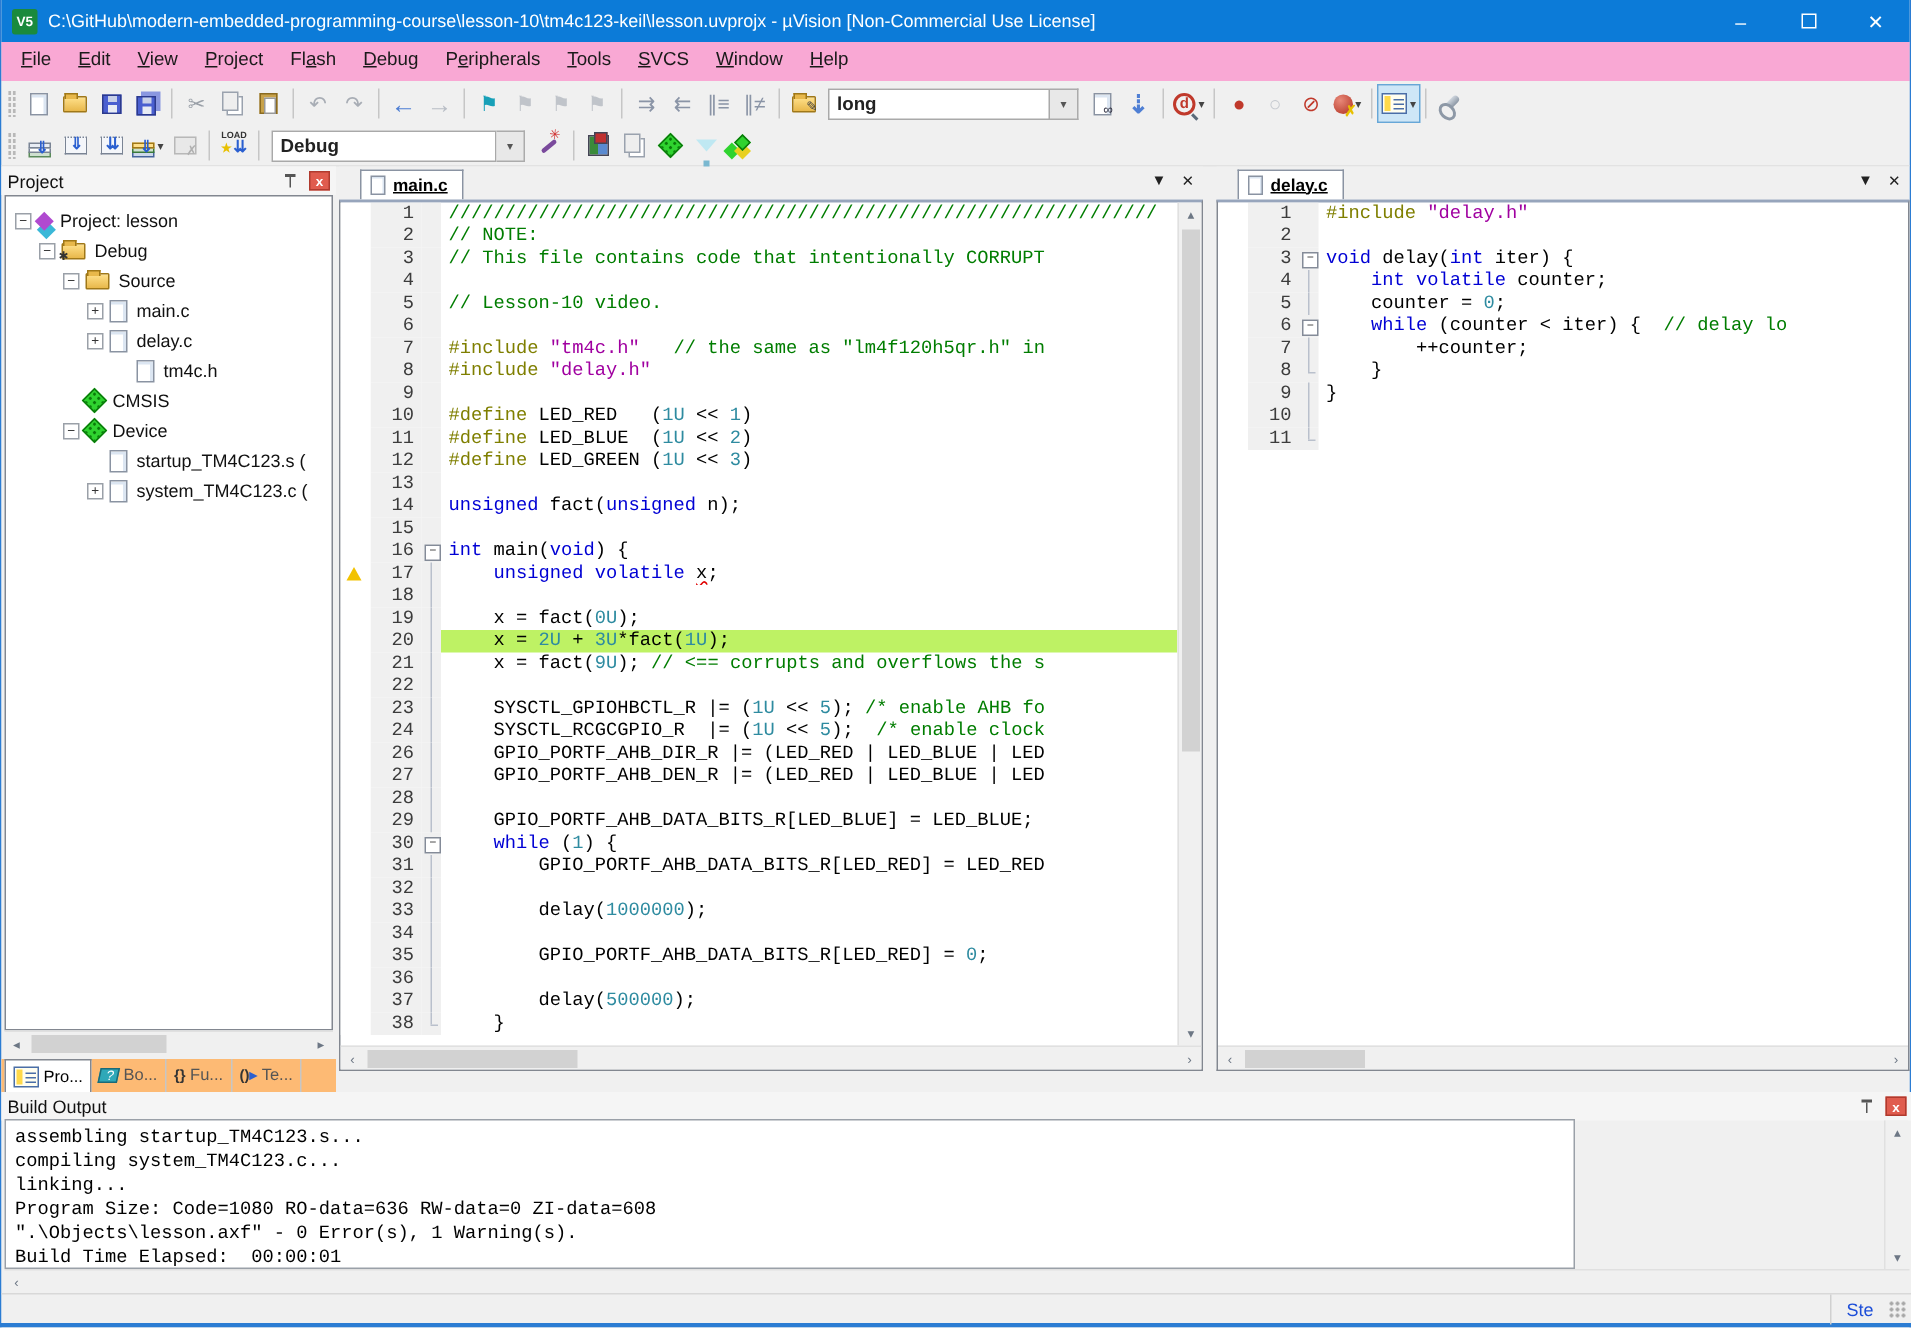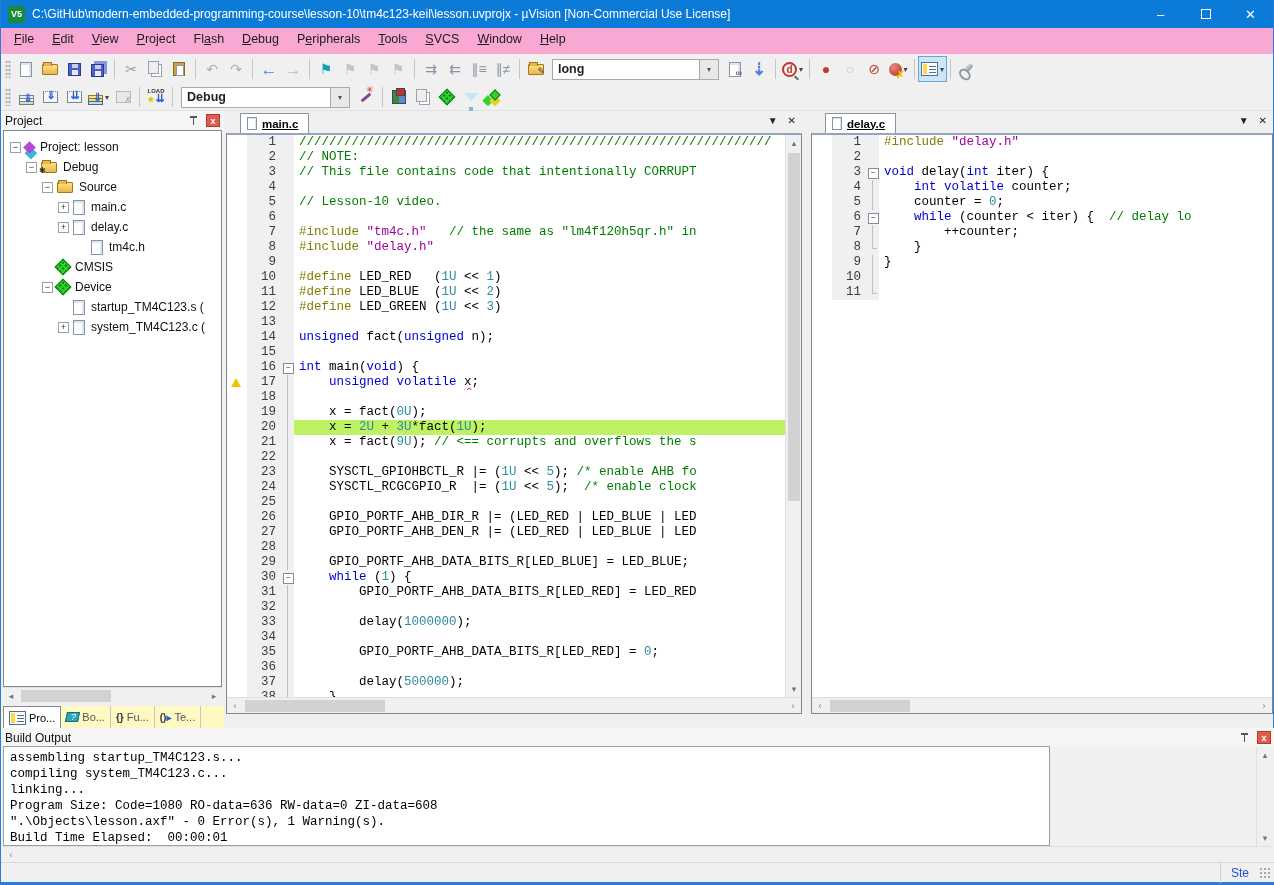--- a/index.html
+++ b/index.html
@@ -90,21 +90,21 @@
   .pin-icon:before { content:""; position:absolute; left:1px; top:1px; width:7px; height:2px; background:#555; }
   .pin-icon:after { content:""; position:absolute; left:4px; top:3px; width:1px; height:7px; background:#555; }
   .close-box { width:14px; height:13px; background:#e05c4e; border:1px solid #b03a2e; color:#fff; font-size:9px; font-weight:bold; display:flex; align-items:center; justify-content:center; }
 
   #project-panel { position:absolute; left:0; top:111px; width:223px; height:617px; background:#f0f0f0; }
   #project-tree { position:absolute; left:2px; top:19px; width:219px; height:557px; background:#fff; border:1px solid #828790; overflow:hidden; padding-top:6px; }
   .tree-row { height:20px; display:flex; align-items:center; font-size:12px; color:#111; white-space:nowrap; }
   .expander { width:11px; height:11px; border:1px solid #9aa0a8; background:#fff; color:#333; font-size:9px; line-height:9px; text-align:center; margin-right:4px; flex:none; }
   .tree-icon { margin-right:6px; flex:none; }
   #project-hscroll { position:absolute; left:2px; top:576px; width:219px; height:17px; }
-  #project-tabs { position:absolute; left:0; top:595px; width:223px; height:22px; display:flex; align-items:stretch; background:#fef9c3; padding-left:2px; }
+  #project-tabs { position:absolute; left:0; top:595px; width:223px; height:22px; display:flex; align-items:stretch; background:#fdba74; padding-left:2px; }
   .ptab { display:flex; align-items:center; gap:3px; font-size:11px; color:#555; padding:0 5px; border-right:1px solid #c6c6c6; }
   .ptab.active { background:#fff; border:1px solid #828790; border-bottom:0; color:#000; }
   .ptab .tglyph { font-size:10px; font-weight:bold; color:#333; }
   .ptab .tglyph .arr { color:#2a5fd0; }
 
   
   .editor-pane { position:absolute; top:111px; background:#f0f0f0; }
   #editor1 { left:225px; width:576px; height:617px; }
   #editor2 { left:810px; width:462px; height:617px; }
   .tabbar { height:22px; display:flex; align-items:flex-end; padding-left:14px; position:relative; }
@@ -459,21 +459,20 @@
           <div class="line"><span class="lmargin"></span><span class="lnum">15</span><span class="lfold"></span><span class="lcode"></span></div>
           <div class="line"><span class="lmargin"></span><span class="lnum">16</span><span class="lfold f-start"></span><span class="lcode"><span class="seg-k">int</span><span class="seg-p"> main(</span><span class="seg-k">void</span><span class="seg-p">) {</span></span></div>
           <div class="line"><span class="lmargin"><span class="warn-tri"></span></span><span class="lnum">17</span><span class="lfold f-line"></span><span class="lcode"><span class="seg-p">    </span><span class="seg-k">unsigned</span><span class="seg-p"> </span><span class="seg-k">volatile</span><span class="seg-p"> </span><span class="seg-w">x</span><span class="seg-p">;</span></span></div>
           <div class="line"><span class="lmargin"></span><span class="lnum">18</span><span class="lfold f-line"></span><span class="lcode"></span></div>
           <div class="line"><span class="lmargin"></span><span class="lnum">19</span><span class="lfold f-line"></span><span class="lcode"><span class="seg-p">    x = fact(</span><span class="seg-n">0U</span><span class="seg-p">);</span></span></div>
           <div class="line hl"><span class="lmargin"></span><span class="lnum">20</span><span class="lfold f-line"></span><span class="lcode"><span class="seg-p">    x = </span><span class="seg-n">2U</span><span class="seg-p"> + </span><span class="seg-n">3U</span><span class="seg-p">*fact(</span><span class="seg-n">1U</span><span class="seg-p">);</span></span></div>
           <div class="line"><span class="lmargin"></span><span class="lnum">21</span><span class="lfold f-line"></span><span class="lcode"><span class="seg-p">    x = fact(</span><span class="seg-n">9U</span><span class="seg-p">);</span><span class="seg-p"> </span><span class="seg-c">// &lt;== corrupts and overflows the s</span></span></div>
           <div class="line"><span class="lmargin"></span><span class="lnum">22</span><span class="lfold f-line"></span><span class="lcode"></span></div>
           <div class="line"><span class="lmargin"></span><span class="lnum">23</span><span class="lfold f-line"></span><span class="lcode"><span class="seg-p">    SYSCTL_GPIOHBCTL_R |= (</span><span class="seg-n">1U</span><span class="seg-p"> &lt;&lt; </span><span class="seg-n">5</span><span class="seg-p">); </span><span class="seg-c">/* enable AHB fo</span></span></div>
           <div class="line"><span class="lmargin"></span><span class="lnum">24</span><span class="lfold f-line"></span><span class="lcode"><span class="seg-p">    SYSCTL_RCGCGPIO_R  |= (</span><span class="seg-n">1U</span><span class="seg-p"> &lt;&lt; </span><span class="seg-n">5</span><span class="seg-p">);  </span><span class="seg-c">/* enable clock</span></span></div>
-          <div class="line"><span class="lmargin"></span><span class="lnum">25</span><span class="lfold f-line"></span><span class="lcode"></span></div>
           <div class="line"><span class="lmargin"></span><span class="lnum">26</span><span class="lfold f-line"></span><span class="lcode"><span class="seg-p">    GPIO_PORTF_AHB_DIR_R |= (LED_RED | LED_BLUE | LED</span></span></div>
           <div class="line"><span class="lmargin"></span><span class="lnum">27</span><span class="lfold f-line"></span><span class="lcode"><span class="seg-p">    GPIO_PORTF_AHB_DEN_R |= (LED_RED | LED_BLUE | LED</span></span></div>
           <div class="line"><span class="lmargin"></span><span class="lnum">28</span><span class="lfold f-line"></span><span class="lcode"></span></div>
           <div class="line"><span class="lmargin"></span><span class="lnum">29</span><span class="lfold f-line"></span><span class="lcode"><span class="seg-p">    GPIO_PORTF_AHB_DATA_BITS_R[LED_BLUE] = LED_BLUE;</span></span></div>
           <div class="line"><span class="lmargin"></span><span class="lnum">30</span><span class="lfold f-start"></span><span class="lcode"><span class="seg-p">    </span><span class="seg-k">while</span><span class="seg-p"> (</span><span class="seg-n">1</span><span class="seg-p">) {</span></span></div>
           <div class="line"><span class="lmargin"></span><span class="lnum">31</span><span class="lfold f-line"></span><span class="lcode"><span class="seg-p">        GPIO_PORTF_AHB_DATA_BITS_R[LED_RED] = LED_RED</span></span></div>
           <div class="line"><span class="lmargin"></span><span class="lnum">32</span><span class="lfold f-line"></span><span class="lcode"></span></div>
           <div class="line"><span class="lmargin"></span><span class="lnum">33</span><span class="lfold f-line"></span><span class="lcode"><span class="seg-p">        delay(</span><span class="seg-n">1000000</span><span class="seg-p">);</span></span></div>
           <div class="line"><span class="lmargin"></span><span class="lnum">34</span><span class="lfold f-line"></span><span class="lcode"></span></div>
           <div class="line"><span class="lmargin"></span><span class="lnum">35</span><span class="lfold f-line"></span><span class="lcode"><span class="seg-p">        GPIO_PORTF_AHB_DATA_BITS_R[LED_RED] = </span><span class="seg-n">0</span><span class="seg-p">;</span></span></div>

